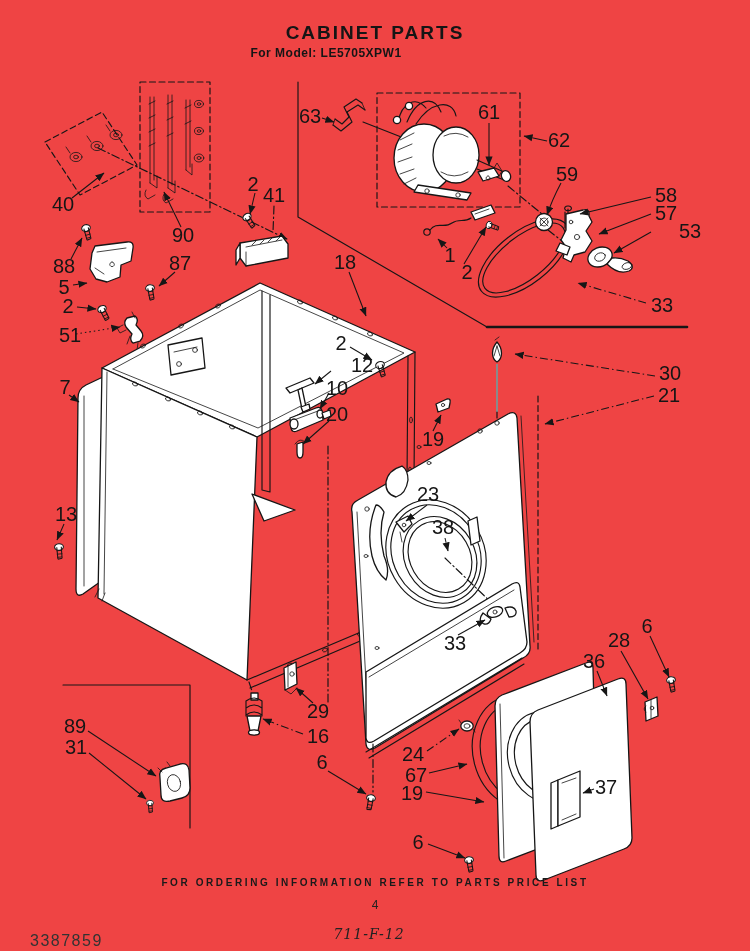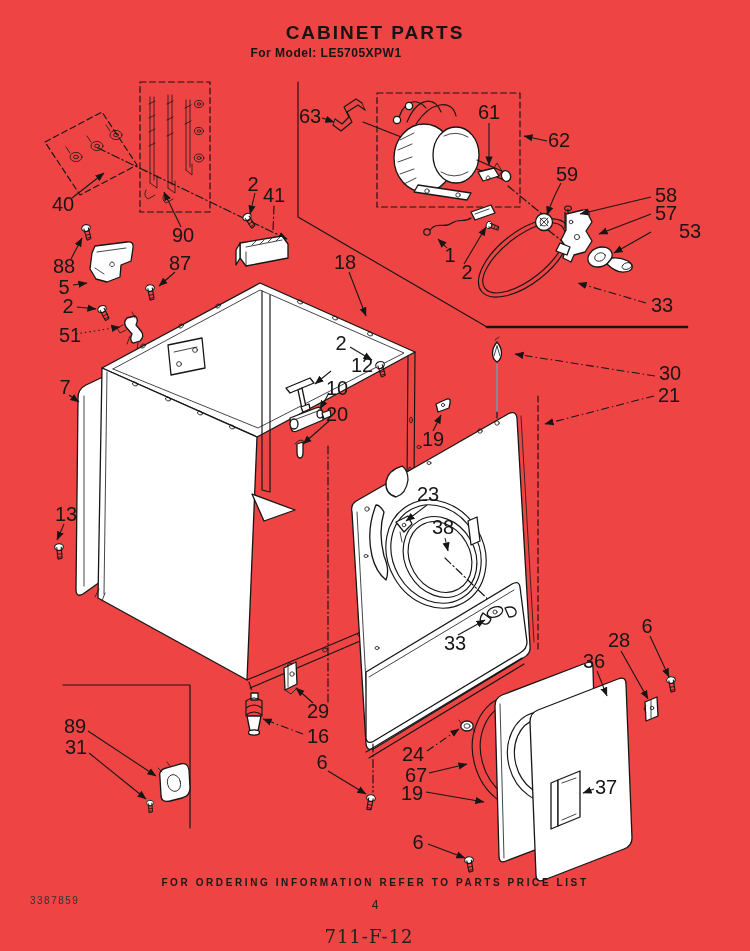--- a/index.html
+++ b/index.html
@@ -9,23 +9,23 @@
          font-size:19px;font-weight:bold;letter-spacing:2px;}
   .subtitle{position:absolute;top:46px;left:16px;width:620px;text-align:center;
          font-size:12px;font-weight:bold;letter-spacing:.5px;}
   .svgwrap{position:absolute;left:0;top:0;width:750px;height:951px;}
   .callout{position:absolute;transform:translate(-50%,-55%);font-size:20px;
          line-height:1;color:#161616;white-space:nowrap;}
   .ordering{position:absolute;top:877px;left:0;width:750px;text-align:center;
          font-size:10px;font-weight:bold;letter-spacing:2.6px;color:#1a1a1a;}
   .pagenum{position:absolute;top:898px;left:0;width:750px;text-align:center;
          font-size:12px;color:#222;}
-  .docnum{position:absolute;top:895px;left:30px;font-size:10px;letter-spacing:1.5px;color:#333;}
+  .docnum{position:absolute;top:932px;left:30px;font-size:16px;letter-spacing:1.5px;color:#333;}
   .plate{position:absolute;top:926px;left:0;width:738px;text-align:center;
-         font-size:18px;font-family:"DejaVu Serif",serif;color:#222;
+         font-size:14px;font-style:italic;font-family:"DejaVu Serif",serif;color:#222;
          letter-spacing:1px;}
   
   .l{fill:none;stroke:#161616;stroke-width:1.15;stroke-linecap:round;stroke-linejoin:round;}
   .o{fill:#ffffff;stroke:#161616;stroke-width:1.3;stroke-linejoin:round;}
   .t{stroke-width:.8;}
   .w2{stroke-width:2.6;}
   .dsh{stroke-dasharray:6 3.5;}
   .ddt{stroke-dasharray:8 3 1.5 3;}
   .ld{fill:none;stroke:#161616;stroke-width:1.05;marker-end:url(#ah);}
   .gry{stroke:#8a8a8a;stroke-width:2;}

